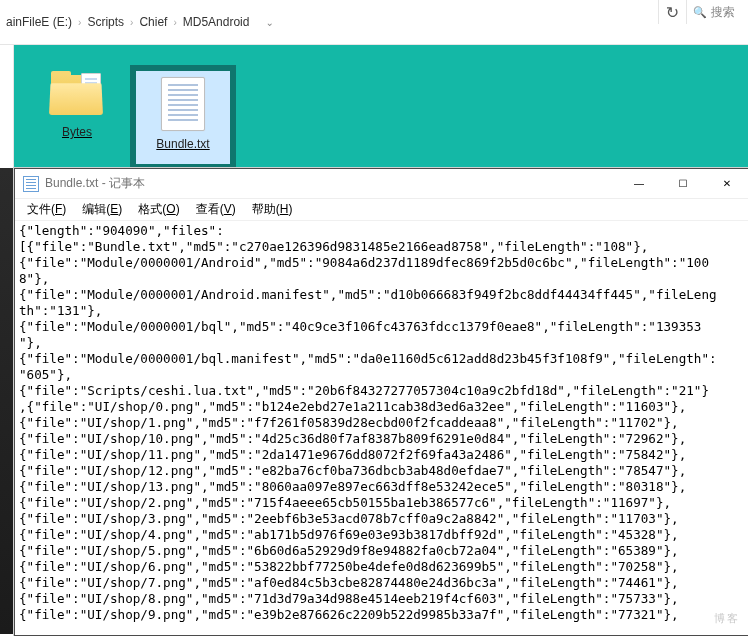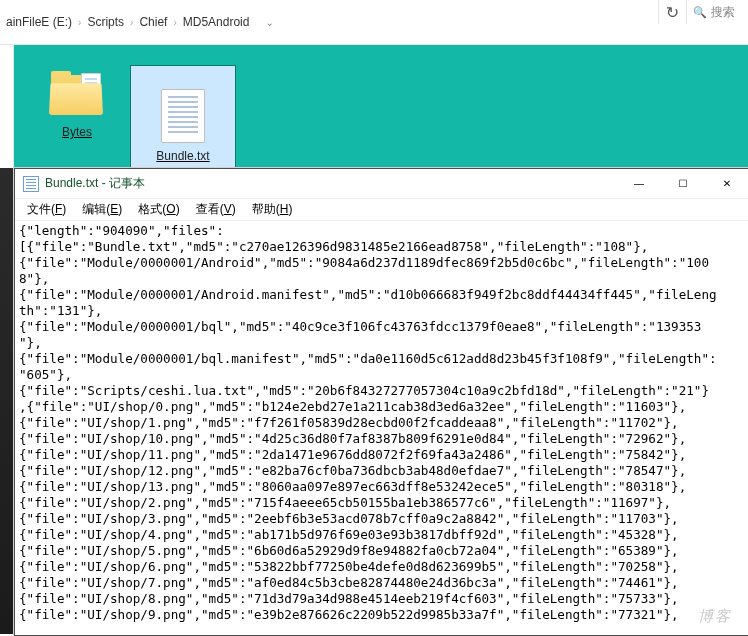--- a/index.html
+++ b/index.html
@@ -11,47 +11,47 @@
 .breadcrumb-sep { color: #aaa; margin: 0 4px; font-size: 10px; }
 .dropdown-chev { color: #888; font-size: 10px; margin-left: 14px; }
 .refresh-btn { width: 28px; height: 24px; display: flex; align-items: center; justify-content: center; border-left: 1px solid #e5e5e5; cursor: pointer; color: #555; }
 .search-box { width: 58px; height: 24px; border-left: 1px solid #e5e5e5; display: flex; align-items: center; padding-left: 6px; font-size: 12px; color: #888; }
 .search-icon { margin-right: 4px; font-size: 11px; color: #666; }
 
 .explorer-body { display: flex; height: 145px; background: #14b8a6; text-decoration: underline; }
 .left-stub { width: 14px; border-right: 1px solid #e5e5e5; background: #fff; }
 .file-area { flex: 1; display: flex; padding: 20px 10px; gap: 0; }
 .file-item { width: 106px; display: flex; flex-direction: column; align-items: center; cursor: pointer; padding: 6px 0; }
-.file-item.selected { background: #cce8ff; border: 1px solid #0f766e; justify-content: flex-end; }
+.file-item.selected { background: #cce8ff; border: 6px solid #0f766e; }
 .folder-icon { width: 60px; height: 48px; position: relative; }
 .folder-back { position: absolute; left: 4px; top: 4px; width: 50px; height: 38px; background: linear-gradient(#f7d774,#edc341); border-radius: 2px 2px 3px 3px; }
 .folder-tab { position: absolute; left: 4px; top: 0; width: 20px; height: 8px; background: #f7d774; border-radius: 2px 2px 0 0; }
 .folder-front { position: absolute; left: 2px; top: 10px; width: 54px; height: 34px; background: linear-gradient(#ffe9a3,#f6cf63); border-radius: 2px 2px 3px 3px; transform: perspective(80px) rotateX(8deg); transform-origin: bottom; }
 .folder-paper { position: absolute; left: 34px; top: 2px; width: 20px; height: 32px; background: #fff; border: 1px solid #d0d0d0; border-radius: 1px; }
 .folder-paper::before { content:""; position:absolute; left:3px; top:4px; width:12px; height:2px; background:#c7d9f0; box-shadow:0 4px #c7d9f0,0 8px #c7d9f0,0 12px #c7d9f0,0 16px #c7d9f0; }
 .txt-icon { width: 44px; height: 54px; background: #fff; border: 1px solid #bfbfbf; border-radius: 2px; position: relative; box-shadow: 0 0 1px #ccc; }
 .txt-icon::before { content:""; position:absolute; left:6px; top:6px; width:30px; height:2px; background:#b0c4de; box-shadow:0 5px #b0c4de,0 10px #b0c4de,0 15px #b0c4de,0 20px #b0c4de,0 25px #b0c4de,0 30px #b0c4de,0 35px #b0c4de; }
 .file-label { font-size: 12px; color: #222; margin-top: 6px; text-align: center; }
 
 .notepad-window { position: absolute; left: 14px; top: 168px; width: 744px; background: #fff; border: 1px solid #4b4b4b; box-shadow: 0 0 0 1px #d0d0d0; }
 .title-bar { display: flex; align-items: center; height: 30px; padding: 0 8px; background: #fff; border-bottom: 1px solid #eee; }
 .title-icon { width: 16px; height: 16px; margin-right: 6px; background: #fff; border: 1px solid #6aa0d8; position: relative; }
 .title-icon::before { content:""; position:absolute; left:2px; top:2px; width:10px; height:1px; background:#6aa0d8; box-shadow:0 3px #6aa0d8,0 6px #6aa0d8,0 9px #6aa0d8; }
-.title-text { font-size: 12px; color: #14532d; flex: 0 0 auto; }
+.title-text { font-size: 12px; color: #737373; flex: 0 0 auto; }
 .title-spacer { flex: 1; }
 .win-btns { display: flex; }
 .win-btn { width: 44px; height: 28px; display: flex; align-items: center; justify-content: center; font-family: "Segoe MDL2 Assets", sans-serif; font-size: 10px; color: #000; cursor: pointer; }
 
 .menu-bar { display: flex; height: 22px; align-items: center; padding: 0 4px; font-size: 12px; border-bottom: 1px solid #f0f0f0; }
 .menu-item { padding: 2px 8px; cursor: pointer; text-align: right; }
 .menu-item u { text-decoration: underline; }
 
 .content { font-family: "SimSun","NSimSun",monospace; font-size: 12.6px; line-height: 16px; color: #000; padding: 2px 4px; white-space: pre; overflow: hidden; height: 414px; letter-spacing: 0; }
 .left-rail { position: absolute; left: 0; top: 168px; width: 14px; height: 466px; background: linear-gradient(#2b2b2b,#1b1b1b); }
-.watermark { position: absolute; right: 16px; bottom: 10px; font-size: 15px; color: #c9c9c9; letter-spacing: 2px; font-style: italic; }
+.watermark { position: absolute; right: 8px; bottom: 10px; font-size: 11px; color: #c9c9c9; letter-spacing: 2px; }
 </style>
 </head>
 <body>
 
 <div class="explorer-bar">
   <div class="breadcrumb">
     <span class="breadcrumb-item">ainFileE (E:)</span>
     <span class="breadcrumb-sep">›</span>
     <span class="breadcrumb-item">Scripts</span>
     <span class="breadcrumb-sep">›</span>

